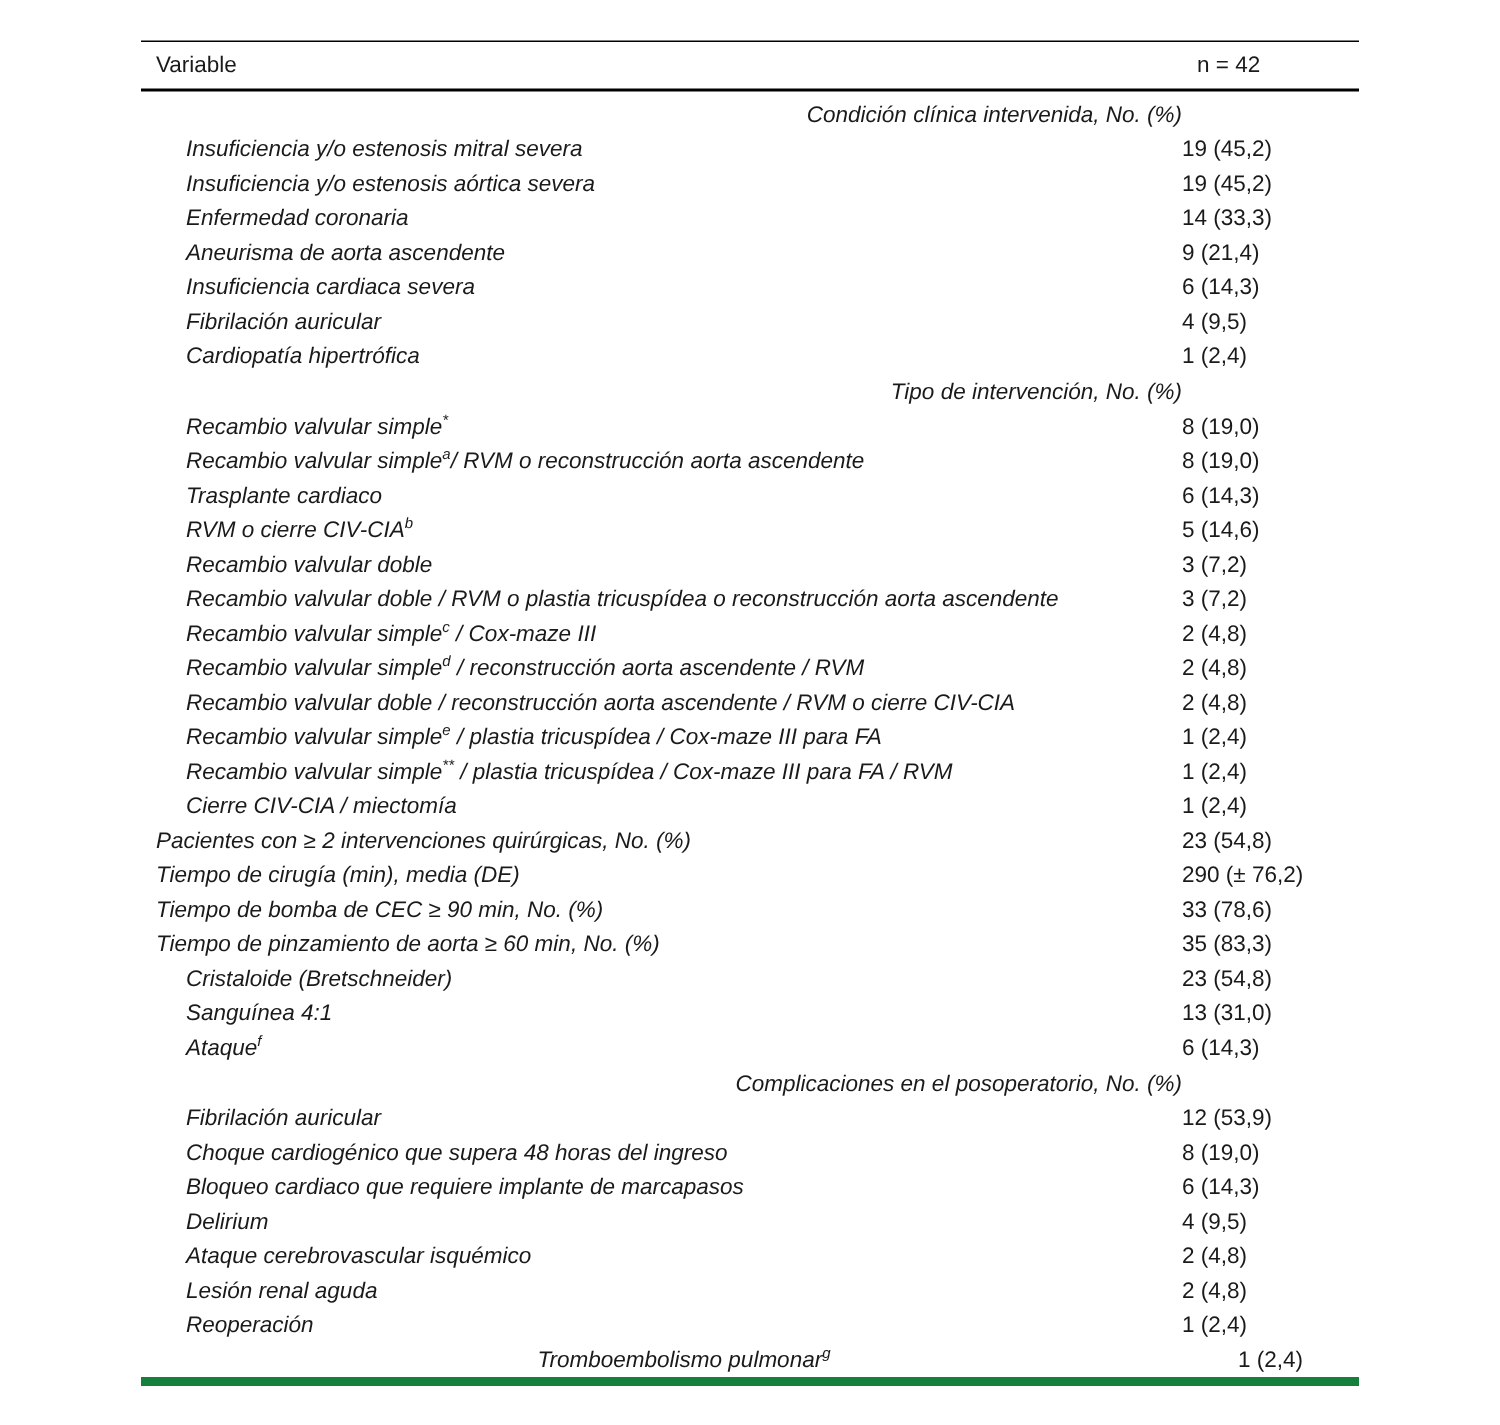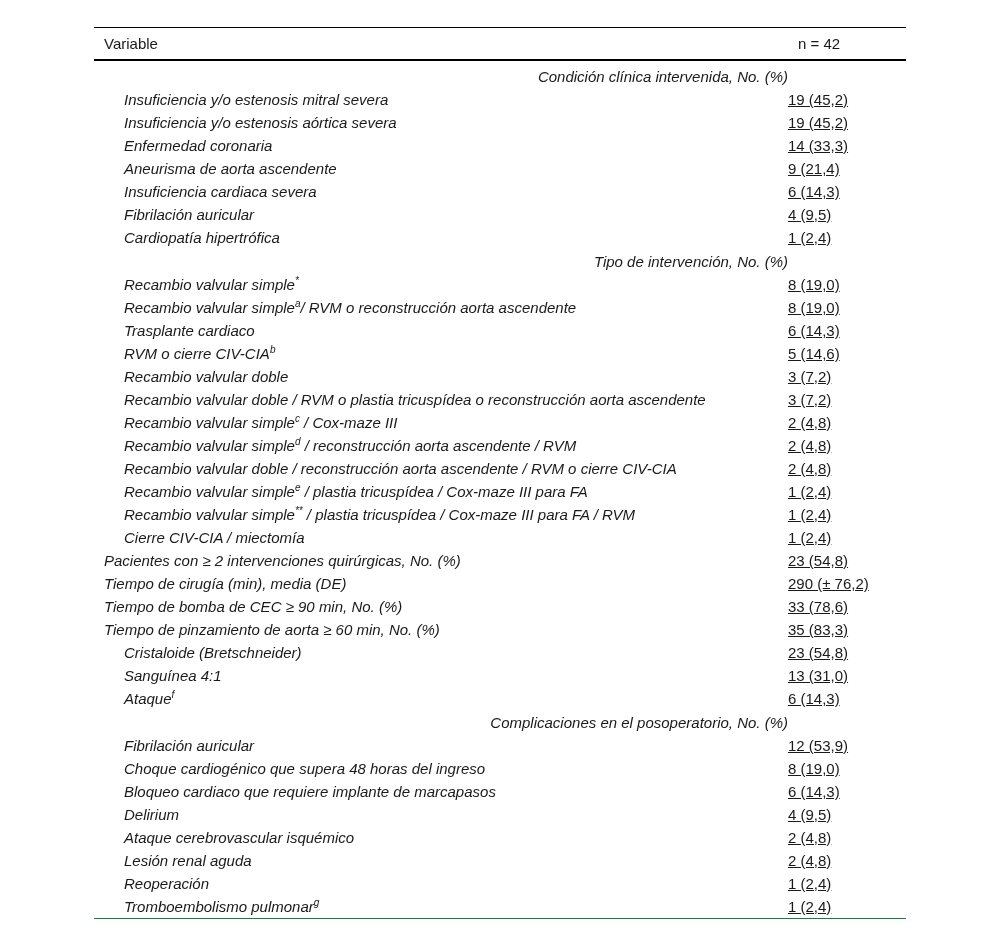--- a/index.html
+++ b/index.html
@@ -1,26 +1,26 @@
 <!DOCTYPE html>
 <html><head>
   <meta charset="utf-8">
   <style>
     html, body { margin: 0; padding: 0; background: #ffffff; }
     body { width: 1000px; height: 950px; position: relative; font-family: "Liberation Sans", sans-serif; color: #1a1a1a; }
     .table-wrap { position: absolute; left: 94px; top: 15px; width: 812px; margin-top: 12px; }
     table { width: 100%; border-collapse: collapse; font-size: 15px; }
     thead tr { border-top: 1px solid #000; border-bottom: 2px solid #000; }
     thead th { font-weight: normal; text-align: left; height: 31px; padding: 0 0 0 10px; vertical-align: middle; }
-    tbody tr.last { border-bottom: 1px solid #15803d; }
+    tbody tr.last { border-bottom: 6px solid #15803d; text-align: center; }
     td { height: 23px; padding: 0; vertical-align: middle; white-space: nowrap; }
     td.var { padding-left: 10px; font-style: italic; }
     td.var.indent { padding-left: 30px; }
     td.var.section { font-style: italic; text-align: right; }
-    td.val { width: 118px; padding-left: 0; text-decoration: underline; }
+    td.val { width: 118px; padding-left: 0; }
     tr.section-row td { height: 24px; }
     tr.first td { padding-top: 3px; }
     sup { font-size: 10px; line-height: 0; vertical-align: 6px; }
   </style>
 </head>
 <body>
 
 <div class="table-wrap">
 <table>
   <thead>

